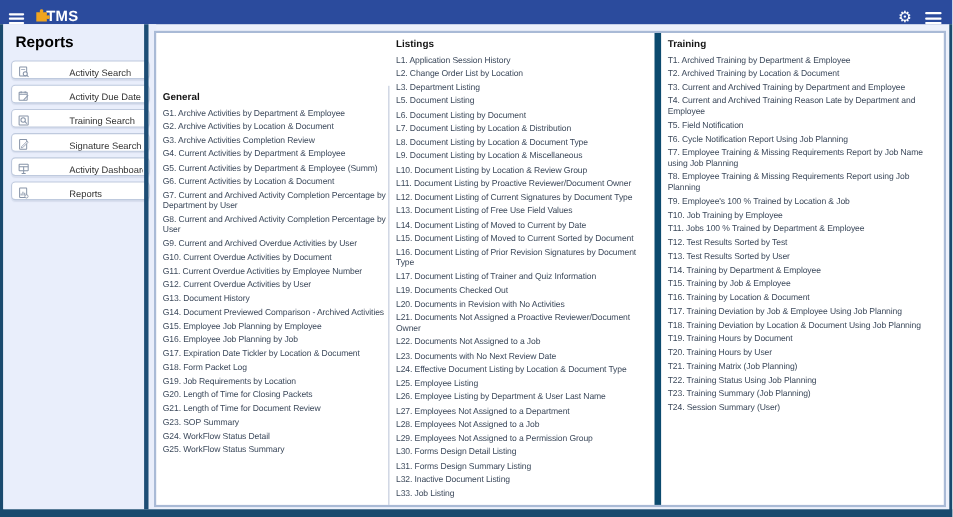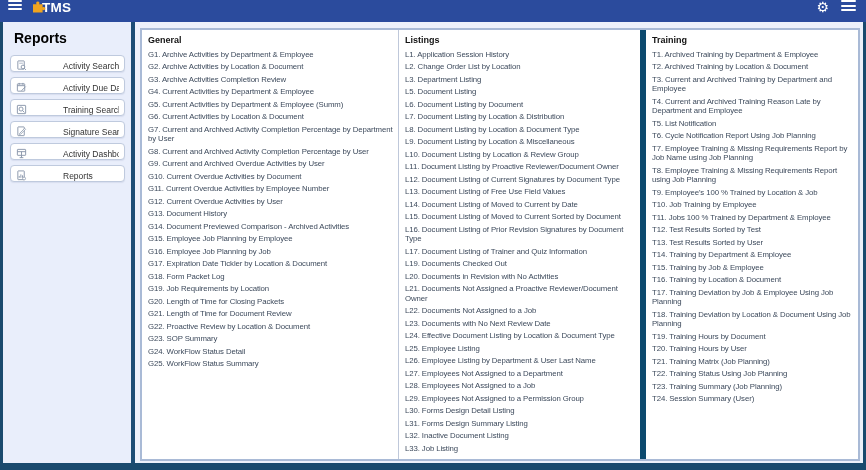--- a/index.html
+++ b/index.html
@@ -1,51 +1,51 @@
 <!DOCTYPE html>
 <html><head>
 <meta charset="utf-8">
 <style>
   * { margin:0; padding:0; box-sizing:border-box; }
   html,body { width:866px; height:470px; overflow:hidden; font-family:"Liberation Sans", sans-serif; }
   .page { position:relative; width:866px; height:470px; background:#edf1fb; overflow:hidden; }
 
   
   .header { position:absolute; top:0; left:0; right:0; height:22px; background:#2b4b9d;
-            display:flex; align-items:flex-start; padding:0 8px; }
+            display:flex; align-items:flex-end; padding:0 8px; }
   .hamburger { width:14px; height:10px; display:flex; flex-direction:column; justify-content:space-between; cursor:pointer; }
   .hamburger span { display:block; height:2px; background:#fff; border-radius:1px; }
   .logo { display:flex; align-items:center; margin-left:10px; }
   .logo svg { margin-right:-4px; position:relative; top:-1px; }
   .logo-text { color:#fff; font-weight:bold; font-size:13.5px; letter-spacing:.3px; }
   .header-spacer { flex:1; }
   .gear { color:#fff; font-size:14px; line-height:14px; margin-right:12px; cursor:pointer; }
   .listicon { width:15px; height:11px; display:flex; flex-direction:column; justify-content:space-between; cursor:pointer; margin-right:2px; }
   .listicon span { display:block; height:2px; background:#fff; border-radius:1px; }
 
   
   .frame-left  { position:absolute; left:0; top:22px; bottom:0; width:3px; background:#1a4a6e; }
   .frame-right { position:absolute; right:0; top:22px; bottom:0; width:3px; background:#1a4a6e; }
   .frame-bottom{ position:absolute; left:0; right:0; bottom:0; height:7px; background:#1a4a6e; }
 
   
-  .sidebar { position:absolute; left:3px; top:22px; width:128px; bottom:7px; background:#e9eefb; }
+  .sidebar { position:absolute; left:3px; top:22px; width:139px; bottom:7px; background:#e9eefb; }
   .sidebar-title { font-size:14px; font-weight:bold; color:#000; margin:8px 0 9px 11px; }
   .side-btn { margin:0 6px 5px 7px; height:17px; background:#fff; border:1px solid #bfcade;
               border-radius:4px; display:flex; align-items:flex-end; padding:0 5px; cursor:pointer;
               box-shadow:0 1px 1px rgba(90,110,150,.12);gap:32px; }
   .side-btn .icon { width:11px; height:11px; margin-right:4px; flex:none; }
   .side-btn .lbl { font-size:8.5px; color:#333; white-space:nowrap; overflow:hidden; }
   .sidebar-divider { position:absolute; left:131px; top:22px; width:4px; bottom:7px; background:#1d4d75; }
 
   
   .main-panel { position:absolute; left:140px; top:28px; right:6px; bottom:9px; background:#fff;
                 border:2px solid #a9bad6; display:flex; overflow:hidden; }
   .col { padding:4px 2px 0 6px; overflow:hidden; }
-  .col-1 { width:257px; border-right:1px solid #bfc8da; }
+  .col-1 { width:212px; border-right:1px solid #bfc8da;margin-top:48px; }
   .col-2 { width:247px; border-right:6px solid #0c4a6e; }
   .col-3 { flex:1; }
   .col-title { font-size:9px; font-weight:bold; color:#141414; margin:1px 0 3px 0; }
   .report-list { list-style:none; }
   .report-item { font-size:7.8px; letter-spacing:-0.1px; line-height:9.5px; padding:1.5px 0;
                  color:#3d4a5c; cursor:pointer; }
 </style>
 </head>
 <body>
 
@@ -159,21 +159,20 @@
           <li class="report-item">G12. Current Overdue Activities by User</li>
           <li class="report-item">G13. Document History</li>
           <li class="report-item">G14. Document Previewed Comparison - Archived Activities</li>
           <li class="report-item">G15. Employee Job Planning by Employee</li>
           <li class="report-item">G16. Employee Job Planning by Job</li>
           <li class="report-item">G17. Expiration Date Tickler by Location &amp; Document</li>
           <li class="report-item">G18. Form Packet Log</li>
           <li class="report-item">G19. Job Requirements by Location</li>
           <li class="report-item">G20. Length of Time for Closing Packets</li>
           <li class="report-item">G21. Length of Time for Document Review</li>
-          <li class="report-item">G22. Proactive Review by Location &amp; Document</li>
           <li class="report-item">G23. SOP Summary</li>
           <li class="report-item">G24. WorkFlow Status Detail</li>
           <li class="report-item">G25. WorkFlow Status Summary</li>
         </ul>
     </div>
     <div class="col col-2">
       <div class="col-title">Listings</div>
       <ul class="report-list">
           <li class="report-item">L1. Application Session History</li>
           <li class="report-item">L2. Change Order List by Location</li>
@@ -208,21 +207,21 @@
           <li class="report-item">L33. Job Listing</li>
         </ul>
     </div>
     <div class="col col-3">
       <div class="col-title">Training</div>
       <ul class="report-list">
           <li class="report-item">T1. Archived Training by Department &amp; Employee</li>
           <li class="report-item">T2. Archived Training by Location &amp; Document</li>
           <li class="report-item">T3. Current and Archived Training by Department and Employee</li>
           <li class="report-item">T4. Current and Archived Training Reason Late by Department and Employee</li>
-          <li class="report-item">T5. List Notification</li>
+          <li class="report-item">T5. Field Notification</li>
           <li class="report-item">T6. Cycle Notification Report Using Job Planning</li>
           <li class="report-item">T7. Employee Training &amp; Missing Requirements Report by Job Name using Job Planning</li>
           <li class="report-item">T8. Employee Training &amp; Missing Requirements Report using Job Planning</li>
           <li class="report-item">T9. Employee's 100 % Trained by Location &amp; Job</li>
           <li class="report-item">T10. Job Training by Employee</li>
           <li class="report-item">T11. Jobs 100 % Trained by Department &amp; Employee</li>
           <li class="report-item">T12. Test Results Sorted by Test</li>
           <li class="report-item">T13. Test Results Sorted by User</li>
           <li class="report-item">T14. Training by Department &amp; Employee</li>
           <li class="report-item">T15. Training by Job &amp; Employee</li>

